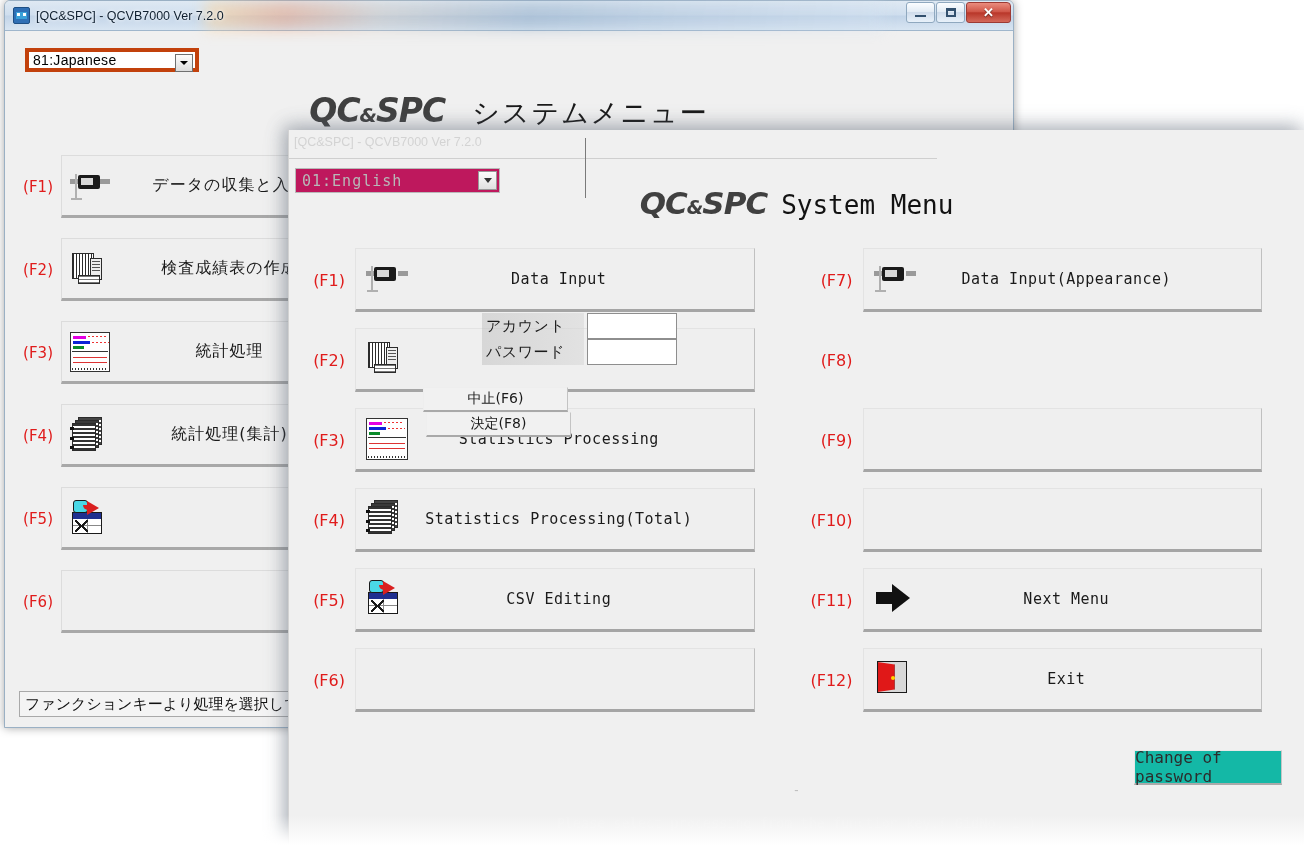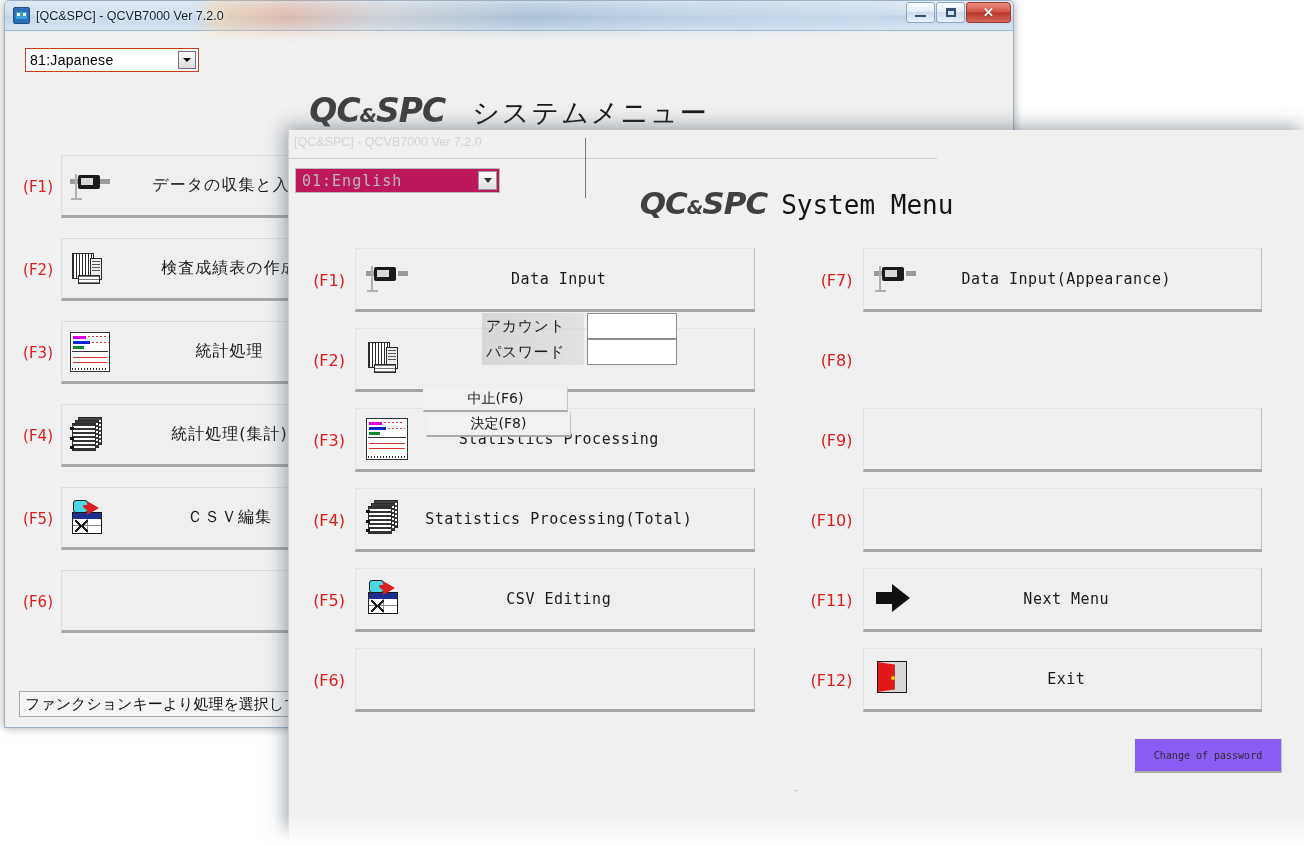--- a/index.html
+++ b/index.html
@@ -67,21 +67,21 @@
     background: linear-gradient(to bottom,#ea8c7e 0%,#d0584a 45%,#b9372a 52%,#d4695a 100%);
     color:#fff; font-weight:bold; font-size:13px; text-shadow:0 1px 1px rgba(0,0,0,.5);
   }
   .wbtn .min { width:11px; height:2px; background:#32506e; margin-top:7px; }
   .wbtn .max { width:10px; height:9px; border:2px solid #32506e; border-top-width:3px; }
 
   .jp-body { position:relative; height: calc(100% - 30px); padding: 0; }
 
   .jp-lang-select {
     position:absolute; left:20px; top:17px; width:174px; height:24px;
-    background:#fff; border:1px solid #c2410c;
+    background:#fff; border:4px solid #c2410c;
     display:flex; align-items:center;
   }
   .jp-lang-select .val { font-size:14px; color:#000; padding-left:4px; letter-spacing:.3px; }
   .jp-lang-select .arrowbox {
     position:absolute; right:2px; top:2px; width:18px; height:18px;
     background: linear-gradient(to bottom,#fdfdfd,#dcdcdc);
     border:1px solid #707070;
     display:flex; align-items:center; justify-content:center;
   }
   .jp-lang-select .arrowbox::after {
@@ -163,26 +163,26 @@
     border-bottom:3px solid #a5a5a5;
     display:flex; align-items:center;
   }
   .en-btn .ico { width:42px; height:42px; margin-left:10px; flex:0 0 auto; position:relative; }
   .en-btn .lbl {
     flex:1 1 auto; text-align:center; font-size:15px; color:#1a1a1a;
     font-family:"DejaVu Sans Mono", monospace; letter-spacing:0.5px; padding-right:44px;
   }
 
   .change-pw {
-    position:absolute; right:22px; bottom:72px; width:148px; height:35px;
-    background:#8b5cf6;
+    position:absolute; right:22px; bottom:60px; width:148px; height:35px;
+    background:#14b8a6;
     border-top:1px solid #e8e8e8; border-left:1px solid #e8e8e8;
     border-right:1px solid #c5c5c5; border-bottom:2px solid #aaa;
     display:flex; align-items:center; justify-content:center;
-    font-family:"DejaVu Sans Mono", monospace; font-size:10px; color:#2c2c2c;
+    font-family:"DejaVu Sans Mono", monospace; font-size:16px; color:#2c2c2c;
   }
   .en-status {
     position:absolute; left:0; right:0; bottom:14px; text-align:center;
     font-family:"DejaVu Sans Mono", monospace; font-size:13.5px;
     color:#f1f1f1;
   }
   .en-bottom-dash {
     position:absolute; left:0; right:0; bottom:48px; text-align:center;
     font-size:13px; color:#bdbdbd;
   }
@@ -445,21 +445,20 @@
                       <span class="sheet"></span>
                       <span class="hdr"></span>
                       <span class="gl1"></span>
                       <span class="gl2"></span>
                       <span class="x"></span>
                       <span class="can"></span>
                       <span class="arrt"></span>
                       <span class="arr"></span>
                     </div>
                   </div>
-                <div class="lbl">ＣＳＶ編集</div>
               </div>
             </div>
             <div class="jp-row">
               <div class="fkey">(F6)</div>
               <div class="menu-btn">
                 <div class="lbl"></div>
               </div>
             </div>
           </div>
 

